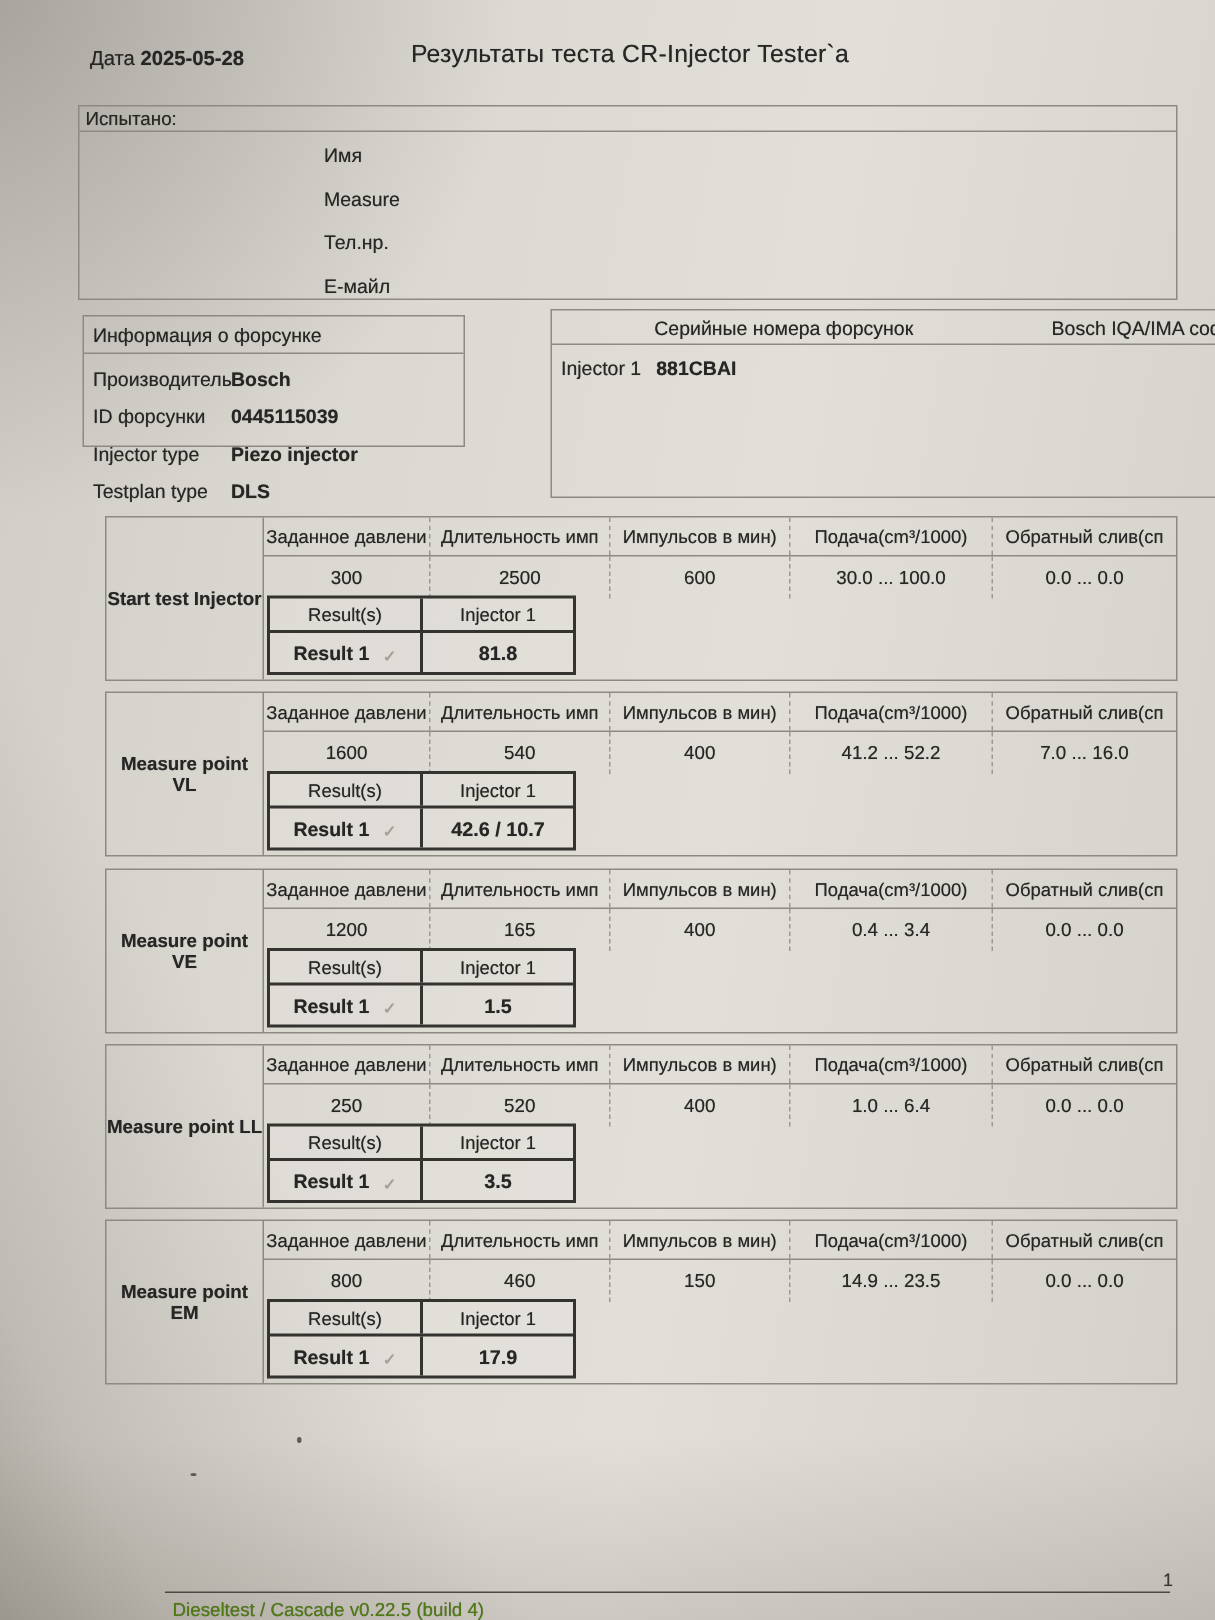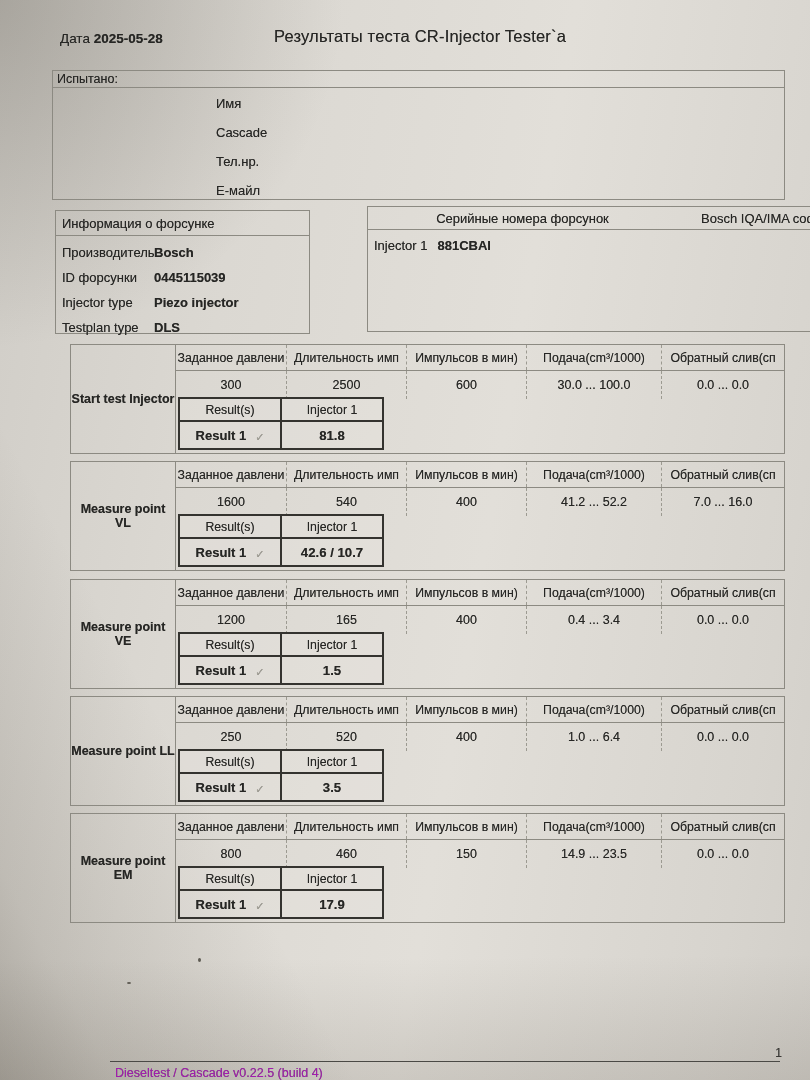--- a/index.html
+++ b/index.html
@@ -37,21 +37,21 @@
 
   
   .tested { position:absolute; left:42px; top:56px; width:733px; height:130px;
     border:1px solid #8c8a82; }
   .tested-head { height:17px; border-bottom:1px solid #8c8a82; font-size:12.5px;
     padding:1px 0 0 4px; }
   .tested-fields { padding:8px 0 0 163px; }
   .tested-field { height:29px; font-size:13px; }
 
   
-  .info { position:absolute; left:45px; top:196px; width:255px; height:124px;
+  .info { position:absolute; left:45px; top:196px; width:255px; height:88px;
     border:1px solid #8c8a82; font-size:13px; }
   .info-title { padding:5px 6px 4px 6px; border-bottom:1px solid #8c8a82; }
   .info-rows { padding:4px 6px 0 6px; }
   .info-row { display:flex; height:25px; align-items:center; }
   .info-row .lbl { width:92px; }
   .info-row .val { font-weight:bold; }
 
   
   .serial { position:absolute; left:316px; top:192px; width:459px; height:126px;
     border:1px solid #8c8a82; font-size:13px;margin-left:41px; }
@@ -86,21 +86,21 @@
   .res-c2 { flex:1; border-left:2px solid #34332f; display:flex; align-items:center;
     justify-content:center; font-size:12.3px; }
   .res-r.val .res-c1 { font-weight:bold; height:26px; font-size:13px;text-align:right; }
   .res-r.val .res-c2 { font-weight:bold; font-size:13.2px; }
   .check { color:#a5a39a; font-weight:normal; font-size:11px; margin-left:9px;
     position:relative; top:2px; }
 
   
   .foot-line { position:absolute; left:100px; top:1047px; width:670px; height:1px;
     background:#4a4945; }
-  .foot-text { position:absolute; left:105px; top:1052px; font-size:12.5px; color:#a21caf; }
+  .foot-text { position:absolute; left:105px; top:1052px; font-size:12.5px; color:#4d7c0f; }
   .page-num { position:absolute; left:752px; top:1032px; width:20px; text-align:right;
     font-size:12px; color:#3a3936; }
 
   .speck { position:absolute; background:#5d5a52; border-radius:50%; }
   .speck.s1 { left:188px; top:944px; width:3px; height:4px; }
   .speck.s2 { left:117px; top:968px; width:4px; height:2px; }
 </style>
 </head>
 <body>
 
@@ -110,21 +110,21 @@
   <div class="date-line">
     <span>Дата</span>
     <b>2025-05-28</b>
   </div>
   <div class="doc-title">Результаты теста CR-Injector Tester`a</div>
 
   <div class="tested">
     <div class="tested-head">Испытано:</div>
     <div class="tested-fields">
       <div class="tested-field">Имя</div>
-      <div class="tested-field">Cascade</div>
+      <div class="tested-field">Measure</div>
       <div class="tested-field">Тел.нр.</div>
       <div class="tested-field">Е-майл</div>
     </div>
   </div>
 
   <div class="info">
     <div class="info-title">Информация о форсунке</div>
     <div class="info-rows">
       <div class="info-row">
         <span class="lbl">Производитель</span>

